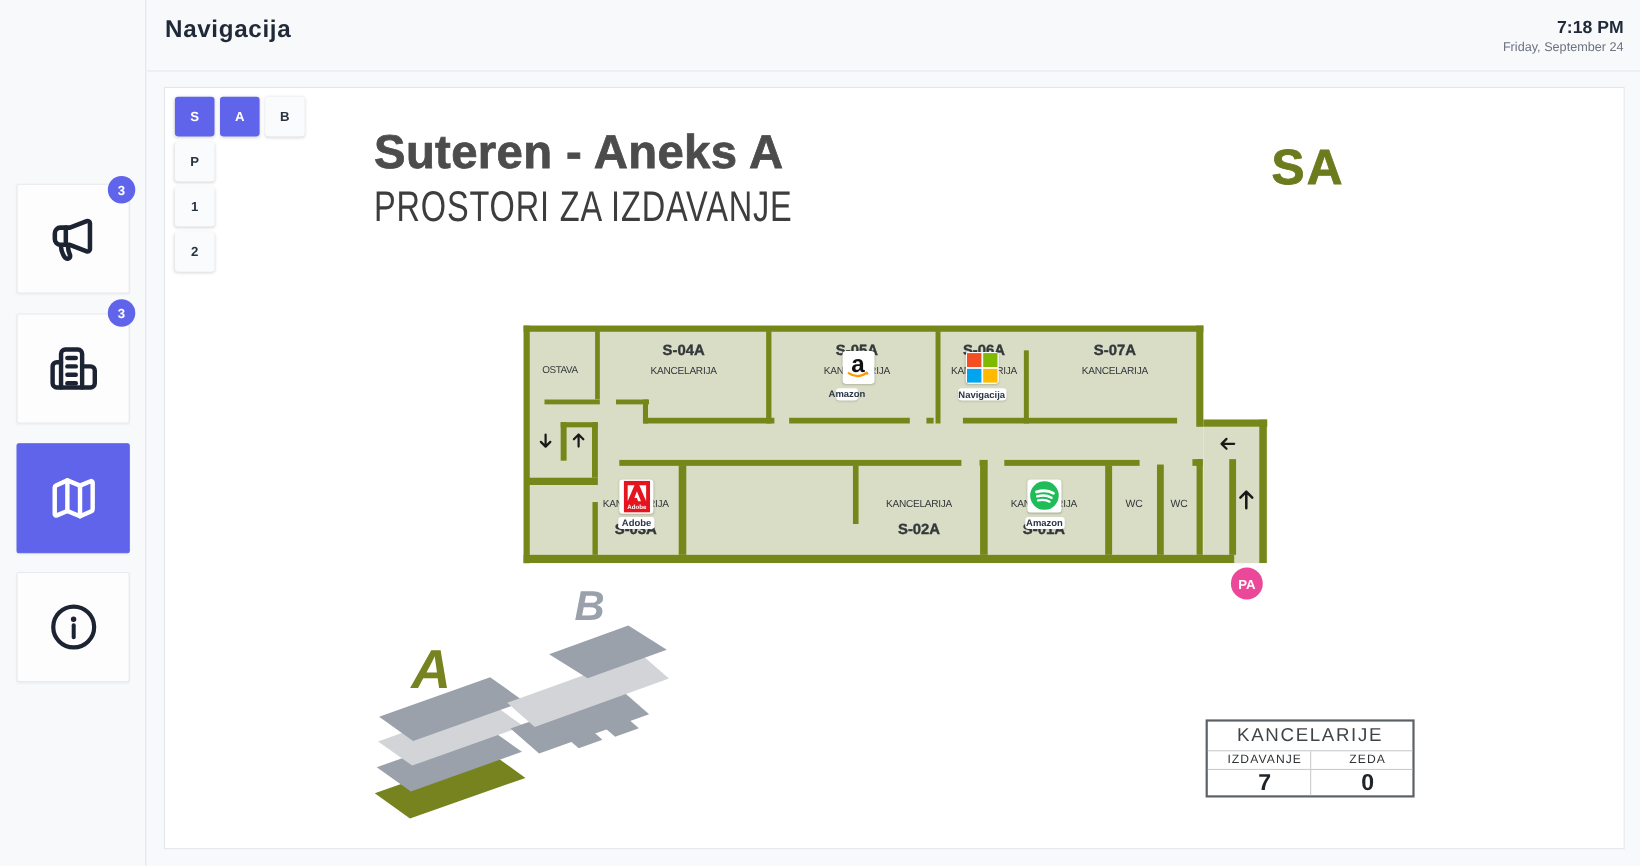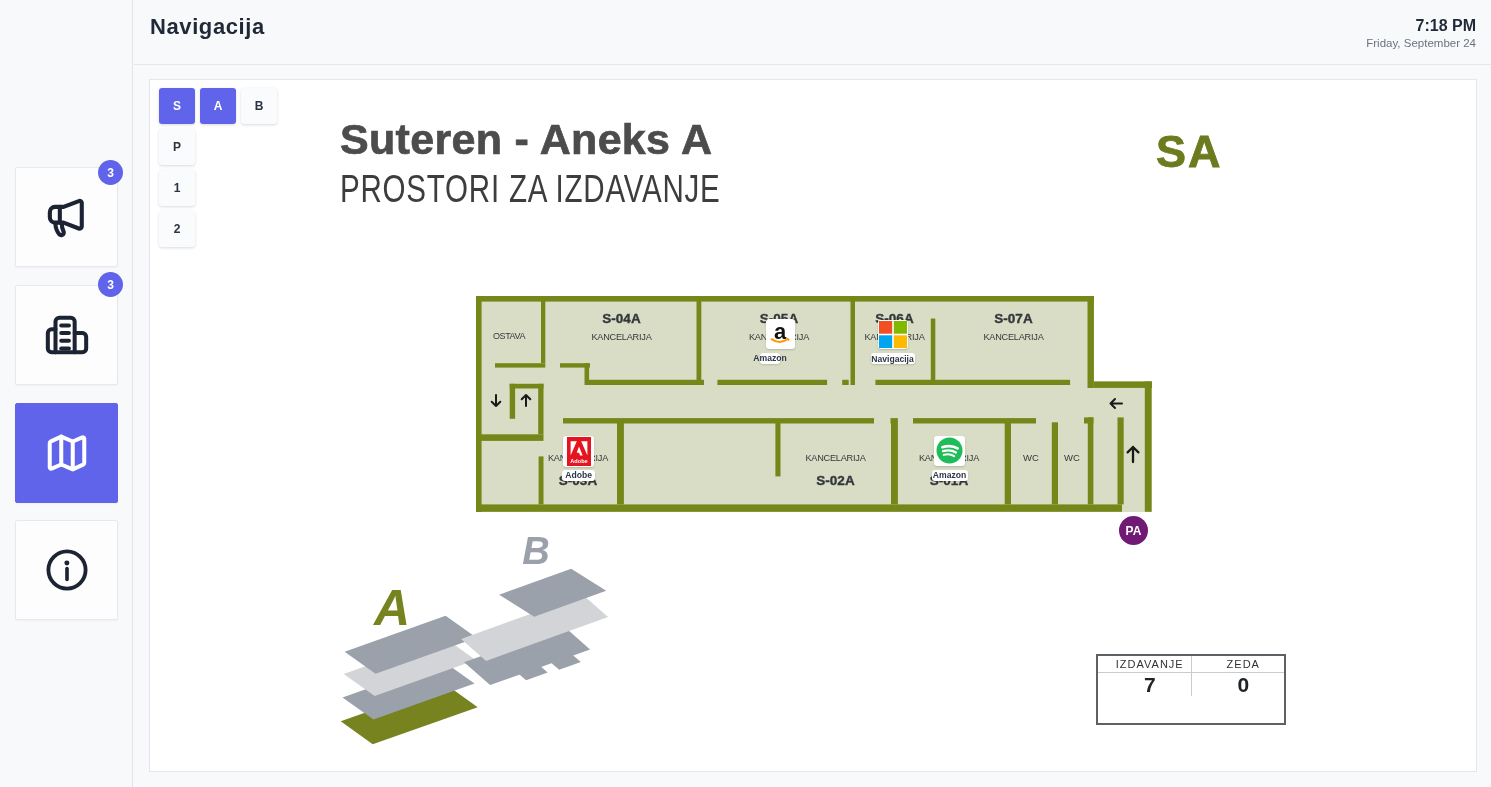--- a/index.html
+++ b/index.html
@@ -21,21 +21,21 @@
   
   .fbtn { position:absolute; width:36px; height:36px; border-radius:3px; background:#fafbfc; box-shadow:0 1px 3px rgba(0,0,0,0.15); display:flex; align-items:center; justify-content:center; font-size:12px; font-weight:bold; color:#2a3342; }
   .fbtn.on { background:#5f64ea; color:#fff; }
   
   #title { position:absolute; left:340px; top:118px; font-size:43px; font-weight:bold; color:#4c4c4c; letter-spacing:0.3px; line-height:1; -webkit-text-stroke:0.7px #4c4c4c; }
   #subtitle { position:absolute; left:340px; top:169px; font-size:39px; font-weight:normal; color:#3d3d3d; letter-spacing:1px; line-height:1; transform:scaleX(0.758); transform-origin:left; }
   #salogo { position:absolute; left:1156px; top:129px; font-size:45px; font-weight:bold; color:#6b7b1d; letter-spacing:2px; line-height:1; -webkit-text-stroke:0.8px #6b7b1d; }
   
   .mbox { position:absolute; background:#fff; border-radius:3px; box-shadow:0 1px 2px rgba(0,0,0,0.18); z-index:12; display:flex; align-items:center; justify-content:center; }
   .mlabel { position:absolute; background:#fff; border-radius:3px; box-shadow:0 1px 2px rgba(0,0,0,0.15); z-index:12; font-size:8.6px; font-weight:bold; color:#2b3648; display:flex; align-items:center; justify-content:center; }
-  #pa { position:absolute; left:1119px; top:516px; width:29px; height:29px; border-radius:50%; background:#701a75; color:#fff; font-size:12px; font-weight:bold; display:flex; align-items:center; justify-content:center; z-index:12; }
+  #pa { position:absolute; left:1119px; top:516px; width:29px; height:29px; border-radius:50%; background:#ec4899; color:#fff; font-size:12px; font-weight:bold; display:flex; align-items:center; justify-content:center; z-index:12; }
   
   #ktable { position:absolute; left:1096px; top:654px; width:190px; height:71px; border:2px solid #5c6165; background:#fff; z-index:12; }
   #ktable .hrow { height:27px; border-bottom:1px solid #c9cbcd; display:flex; align-items:center; justify-content:center; font-size:17px; letter-spacing:1.5px; color:#3f4449; font-weight:normal; }
   #ktable .row2 { height:17px; border-bottom:1px solid #c9cbcd; display:flex; }
   #ktable .row3 { height:23px; display:flex; }
   #ktable .c { flex:1; display:flex; align-items:center; justify-content:center;padding-left:11px; }
   #ktable .c.l { border-right:1px solid #c9cbcd; }
   #ktable .row2 .c { font-size:11px; letter-spacing:1px; color:#2f3336; }
   #ktable .row3 .c { font-size:21px; font-weight:bold; color:#202427; }
   svg text { font-family:"Liberation Sans", sans-serif; }
@@ -228,20 +228,21 @@
     <path d="M6.3 10.2 C 12 8.4 17.8 9.1 21.6 11.4" fill="none" stroke="#fff" stroke-width="2.7" stroke-linecap="round"></path>
     <path d="M7.0 14.2 C 11.8 12.9 16.6 13.5 19.9 15.5" fill="none" stroke="#fff" stroke-width="2.3" stroke-linecap="round"></path>
     <path d="M7.7 17.9 C 11.6 16.9 15.4 17.4 18.2 19.1" fill="none" stroke="#fff" stroke-width="2.0" stroke-linecap="round"></path>
   </svg>
 </div>
 <div class="mlabel" style="left:931.5px; top:469.6px; width:36px; height:11px;">Amazon</div>
 
 <div id="pa">PA</div>
 
 <div id="ktable">
+  <div class="hrow">KANCELARIJE</div>
   <div class="row2">
       <div class="c l">IZDAVANJE</div>
       <div class="c">ZEDA</div>
     </div>
   <div class="row3">
       <div class="c l">7</div>
       <div class="c">0</div>
     </div>
 </div>
 

